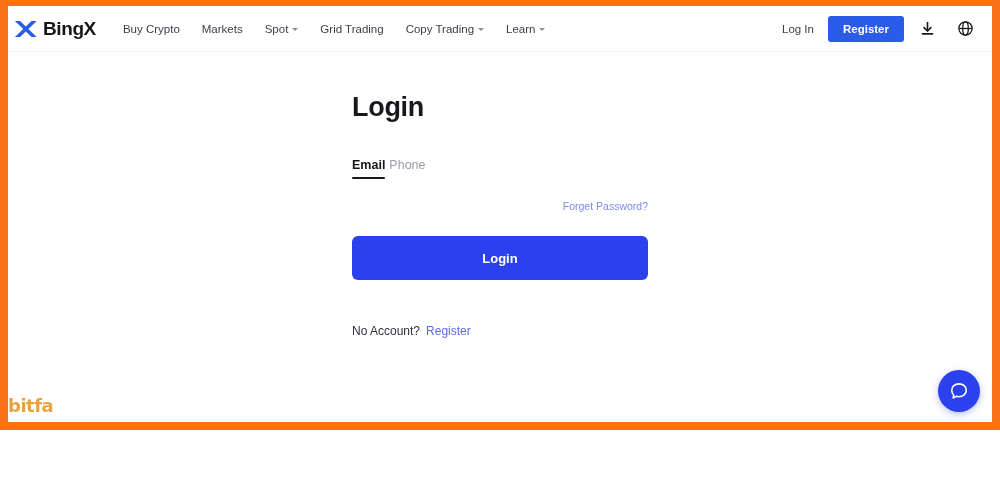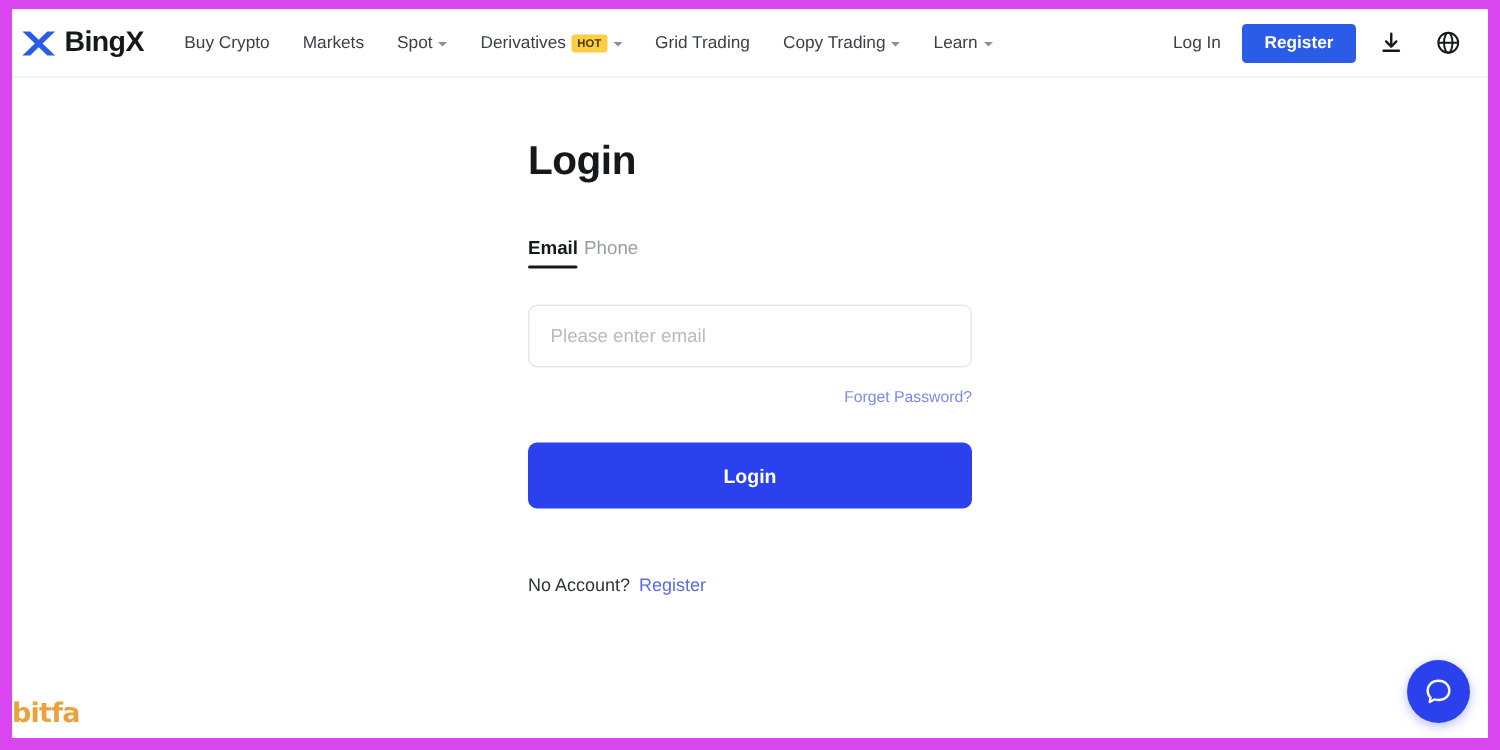--- a/index.html
+++ b/index.html
@@ -8,22 +8,22 @@
     width: 1000px;
     height: 500px;
     overflow: hidden;
     font-family: "Liberation Sans", sans-serif;
   }
 
   
   #frame {
     position: relative;
     width: 1000px;
-    height: 500px;
-    background: #d946ef;
+    height: 430px;
+    background: #f97316;
     padding: 6px 8px 8px 8px;
   }
 
   #page {
     position: relative;
     width: 100%;
     height: 100%;
     background: #ffffff;
     overflow: hidden;
   }
@@ -311,25 +311,20 @@
 
         <div class="nav-item">
           <span>Markets</span>
         </div>
 
         <div class="nav-item">
           <span>Spot</span>
           <i class="caret"></i>
         </div>
 
-        <div class="nav-item">
-          <span>Derivatives</span>
-          <span class="hot-badge">HOT</span>
-          <i class="caret"></i>
-        </div>
 
         <div class="nav-item">
           <span>Grid Trading</span>
         </div>
 
         <div class="nav-item">
           <span>Copy Trading</span>
           <i class="caret"></i>
         </div>
 
@@ -366,23 +361,20 @@
 
       <div id="login-wrap">
 
         <div id="page-title">Login</div>
 
         <div id="tabs">
           <div class="tab active">Email</div>
           <div class="tab">Phone</div>
         </div>
 
-        <div class="field">
-          <input type="text" placeholder="Please enter email" style="">
-        </div>
 
 
         <div id="forget-row">
           <span id="forget-link">Forget Password?</span>
         </div>
 
         <button id="login-btn">Login</button>
 
         <div id="no-account-row">
           <span>No Account?</span>

